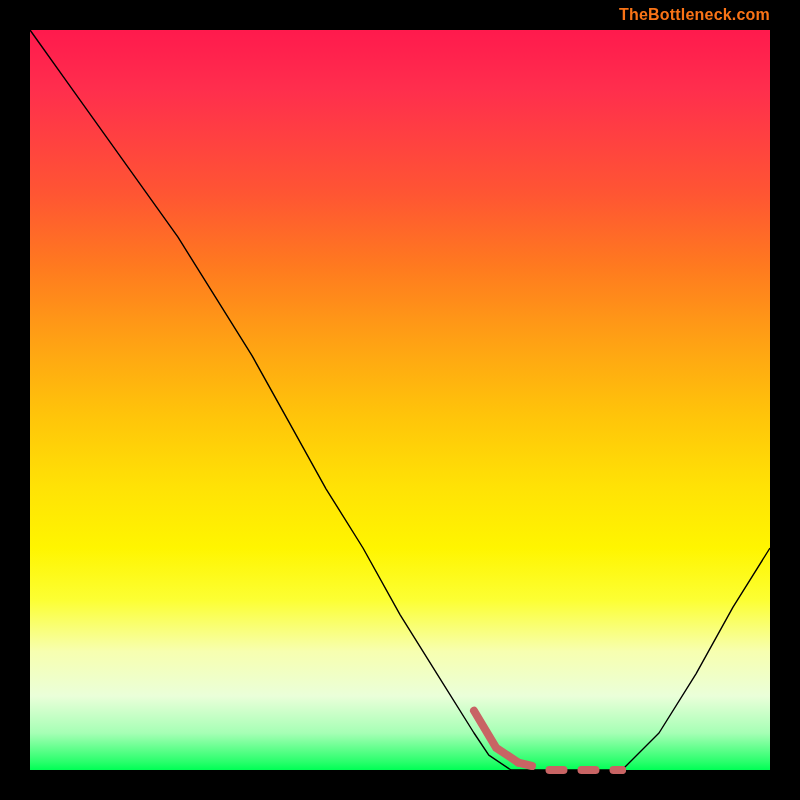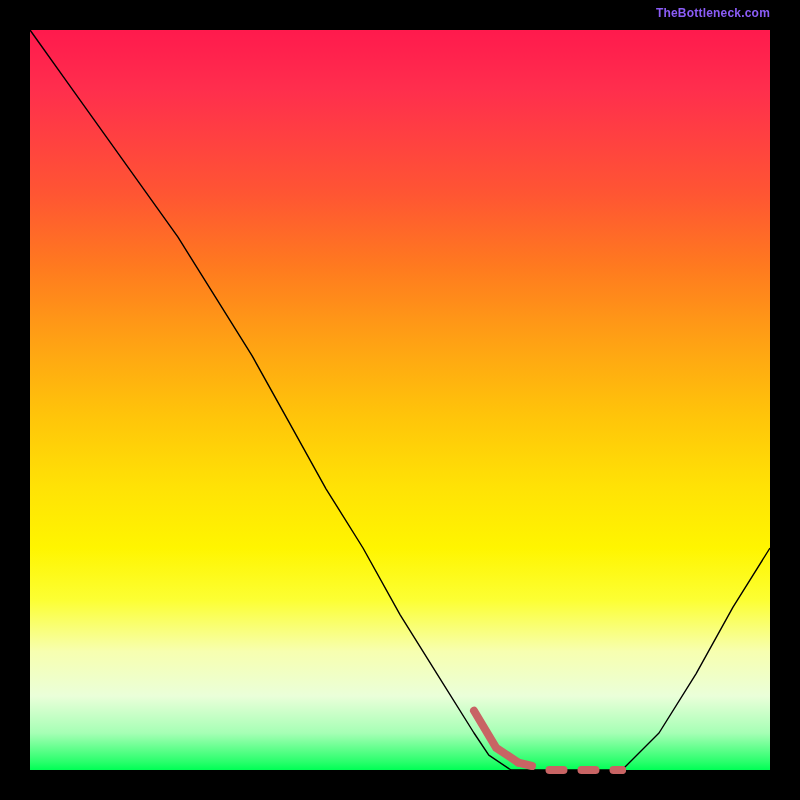--- a/index.html
+++ b/index.html
@@ -31,22 +31,22 @@
       #eaffd9 90%,
       #a6ffb5 95%,
       #26ff6a 99%,
       #00ff55 100%
     );
   }
   .watermark {
     position: absolute;
     top: 6px;
     right: 30px;
-    color: #8b5cf6;
-    font-size: 12px;
+    color: #f97316;
+    font-size: 16px;
     font-weight: bold;
     letter-spacing: 0.2px;
     z-index: 10;
   }
   svg.overlay {
     position: absolute;
     left: 30px;
     top: 30px;
     width: 740px;
     height: 740px;

